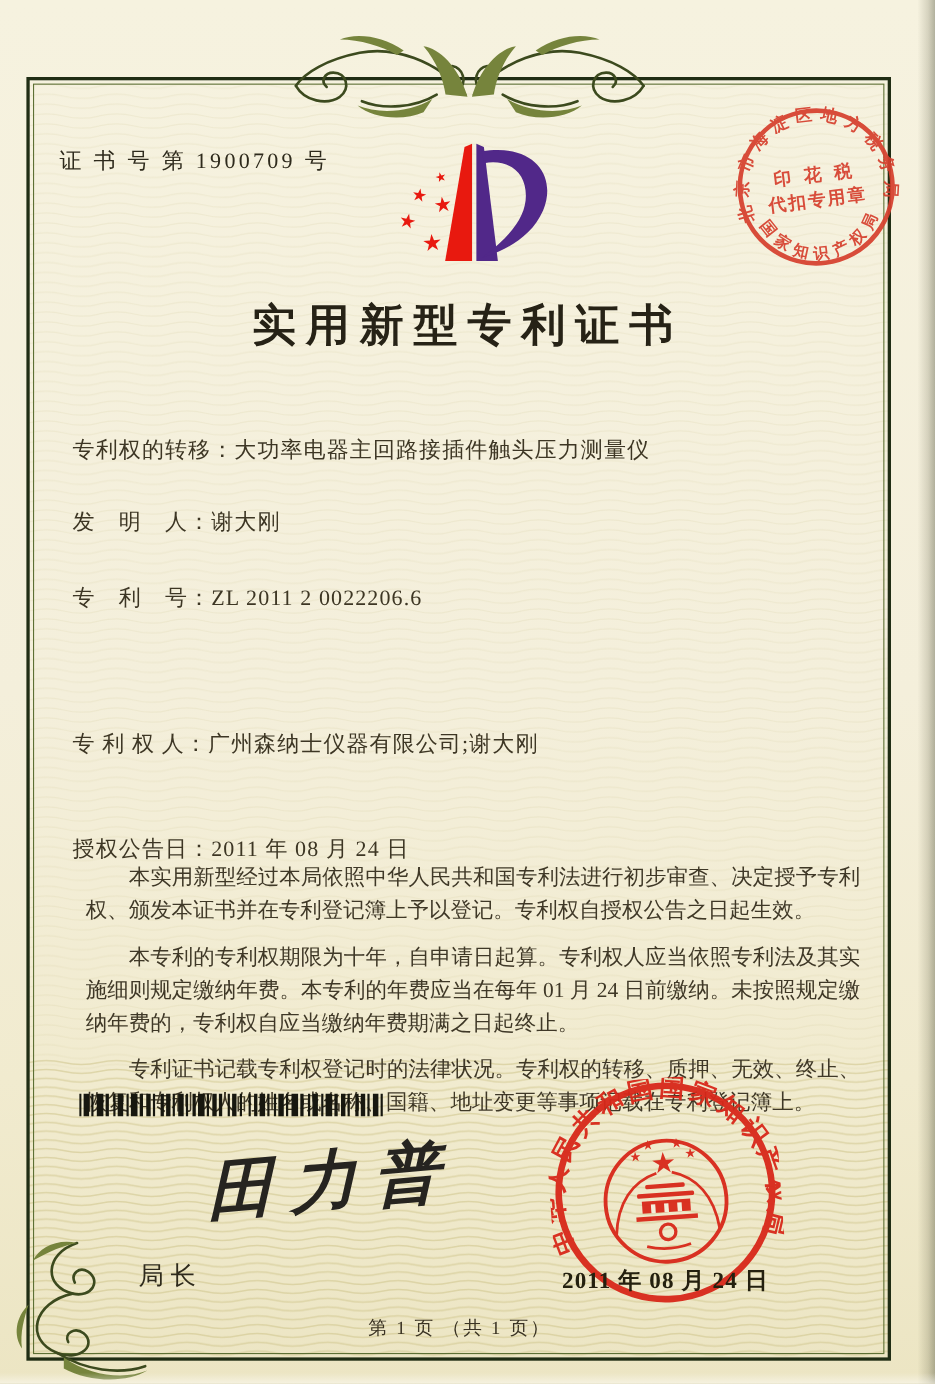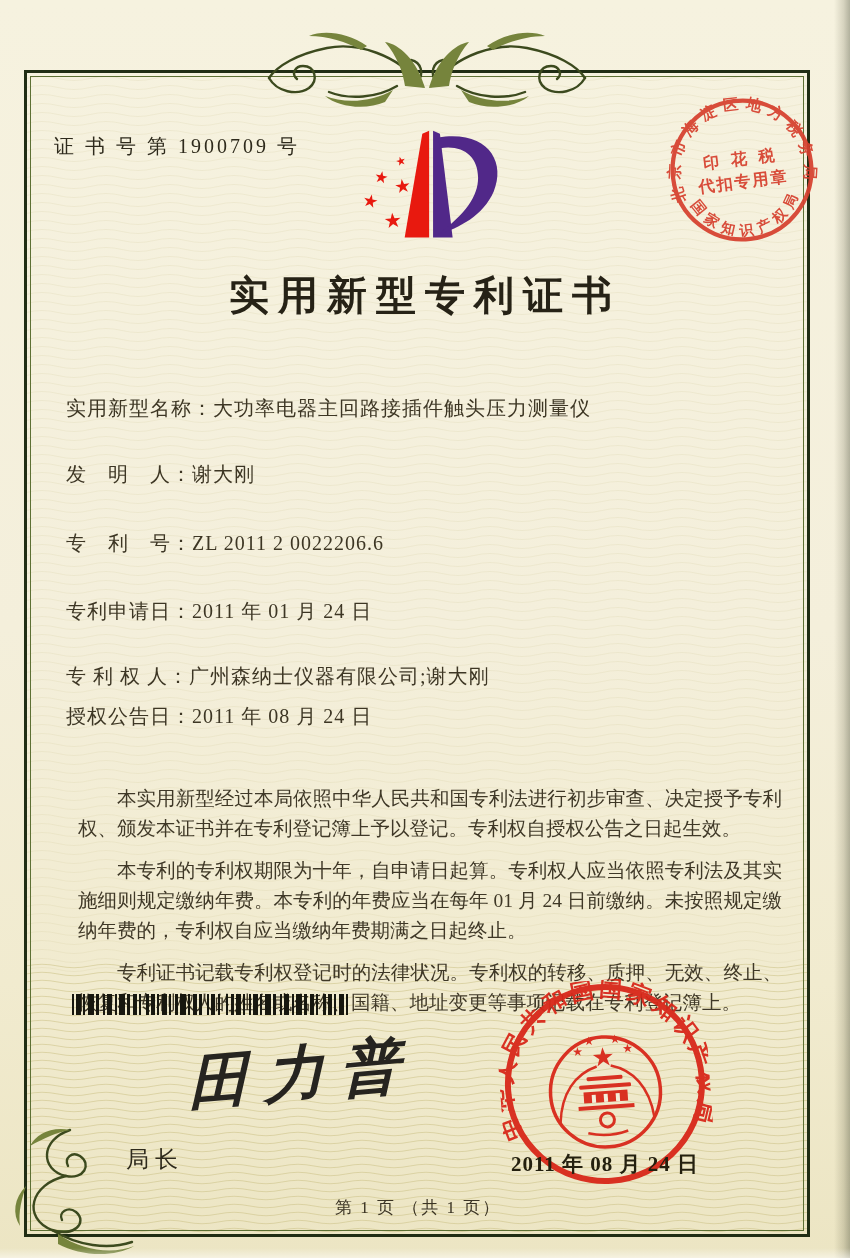--- a/index.html
+++ b/index.html
@@ -19,21 +19,21 @@
   }
   .waves{position:absolute;pointer-events:none;}
   .cert-no{position:absolute;left:54px;top:133px;font-size:20px;letter-spacing:3px;color:#2e2a1c;}
   .logo{position:absolute;left:338px;top:118px;}
   .tax-stamp{position:absolute;left:666px;top:94px;transform:rotate(-7deg);opacity:.93;}
   .title{position:absolute;left:0;top:268px;width:850px;margin:0;text-align:center;
     font-size:40px;font-weight:700;letter-spacing:9px;color:#262216;}
   .field{position:absolute;left:66px;font-size:20px;white-space:nowrap;color:#3d3624;}
   .field .lab{letter-spacing:1px;}
   .field .val{letter-spacing:1px;}
-  .f0{top:395px}.f1{top:461px}.f2{top:530px}.f3{top:598px}.f4{top:663px}.f5{top:703px}
+  .f0{top:395px}.f1{top:461px}.f2{top:530px}.f3{top:598px}.f4{top:663px}.f5{top:758px}
   .paras{position:absolute;left:66px;top:772px;width:728px;}
   .paras p{margin:12px;font-size:19.5px;line-height:30px;text-align:justify;
     text-indent:2em;color:#3f3827;}
   .barcode{position:absolute;left:72px;top:994px;}
   .director{position:absolute;left:126px;top:1144px;font-size:23px;letter-spacing:6px;color:#2e2a1c;}
   .signature{position:absolute;left:188px;top:1034px;font-size:60px;font-weight:700;
     font-style:italic;letter-spacing:16px;color:#262420;transform:rotate(-5deg) skewX(-4deg);
     white-space:nowrap;}
   .big-seal{position:absolute;left:500px;top:980px;transform:rotate(-4deg);opacity:.95;}
   .seal-date{position:absolute;left:505px;top:1150px;width:200px;text-align:center;
@@ -133,30 +133,27 @@
     <text class="stamp-red" x="80" y="74" font-size="17" font-weight="bold" letter-spacing="4" text-anchor="middle">印 花 税</text>
     <text class="stamp-red" x="80" y="98" font-size="17" font-weight="bold" letter-spacing="2" text-anchor="middle">代扣专用章</text>
     <text class="stamp-red" font-size="15" font-weight="bold" letter-spacing="6">
       <textPath href="#taxBottom" startOffset="50%" text-anchor="middle">国家知识产权局</textPath>
     </text>
   </svg>
 
   <h1 class="title">实用新型专利证书</h1>
 
   <div class="field f0">
-    <span class="lab">实用新型名称：</span><span class="val">大功率电器主回路接插件触头压力测量仪</span>
+    <span class="lab">专利权的转移：</span><span class="val">大功率电器主回路接插件触头压力测量仪</span>
   </div>
   <div class="field f1">
     <span class="lab">发　明　人：</span><span class="val">谢大刚</span>
   </div>
   <div class="field f2">
     <span class="lab">专　利　号：</span><span class="val">ZL 2011 2 0022206.6</span>
-  </div>
-  <div class="field f3">
-    <span class="lab">专利申请日：</span><span class="val">2011 年 01 月 24 日</span>
   </div>
   <div class="field f4">
     <span class="lab">专 利 权 人：</span><span class="val">广州森纳士仪器有限公司;谢大刚</span>
   </div>
   <div class="field f5">
     <span class="lab">授权公告日：</span><span class="val">2011 年 08 月 24 日</span>
   </div>
 
   <div class="paras">
     <p>本实用新型经过本局依照中华人民共和国专利法进行初步审查、决定授予专利权、颁发本证书并在专利登记簿上予以登记。专利权自授权公告之日起生效。</p>

